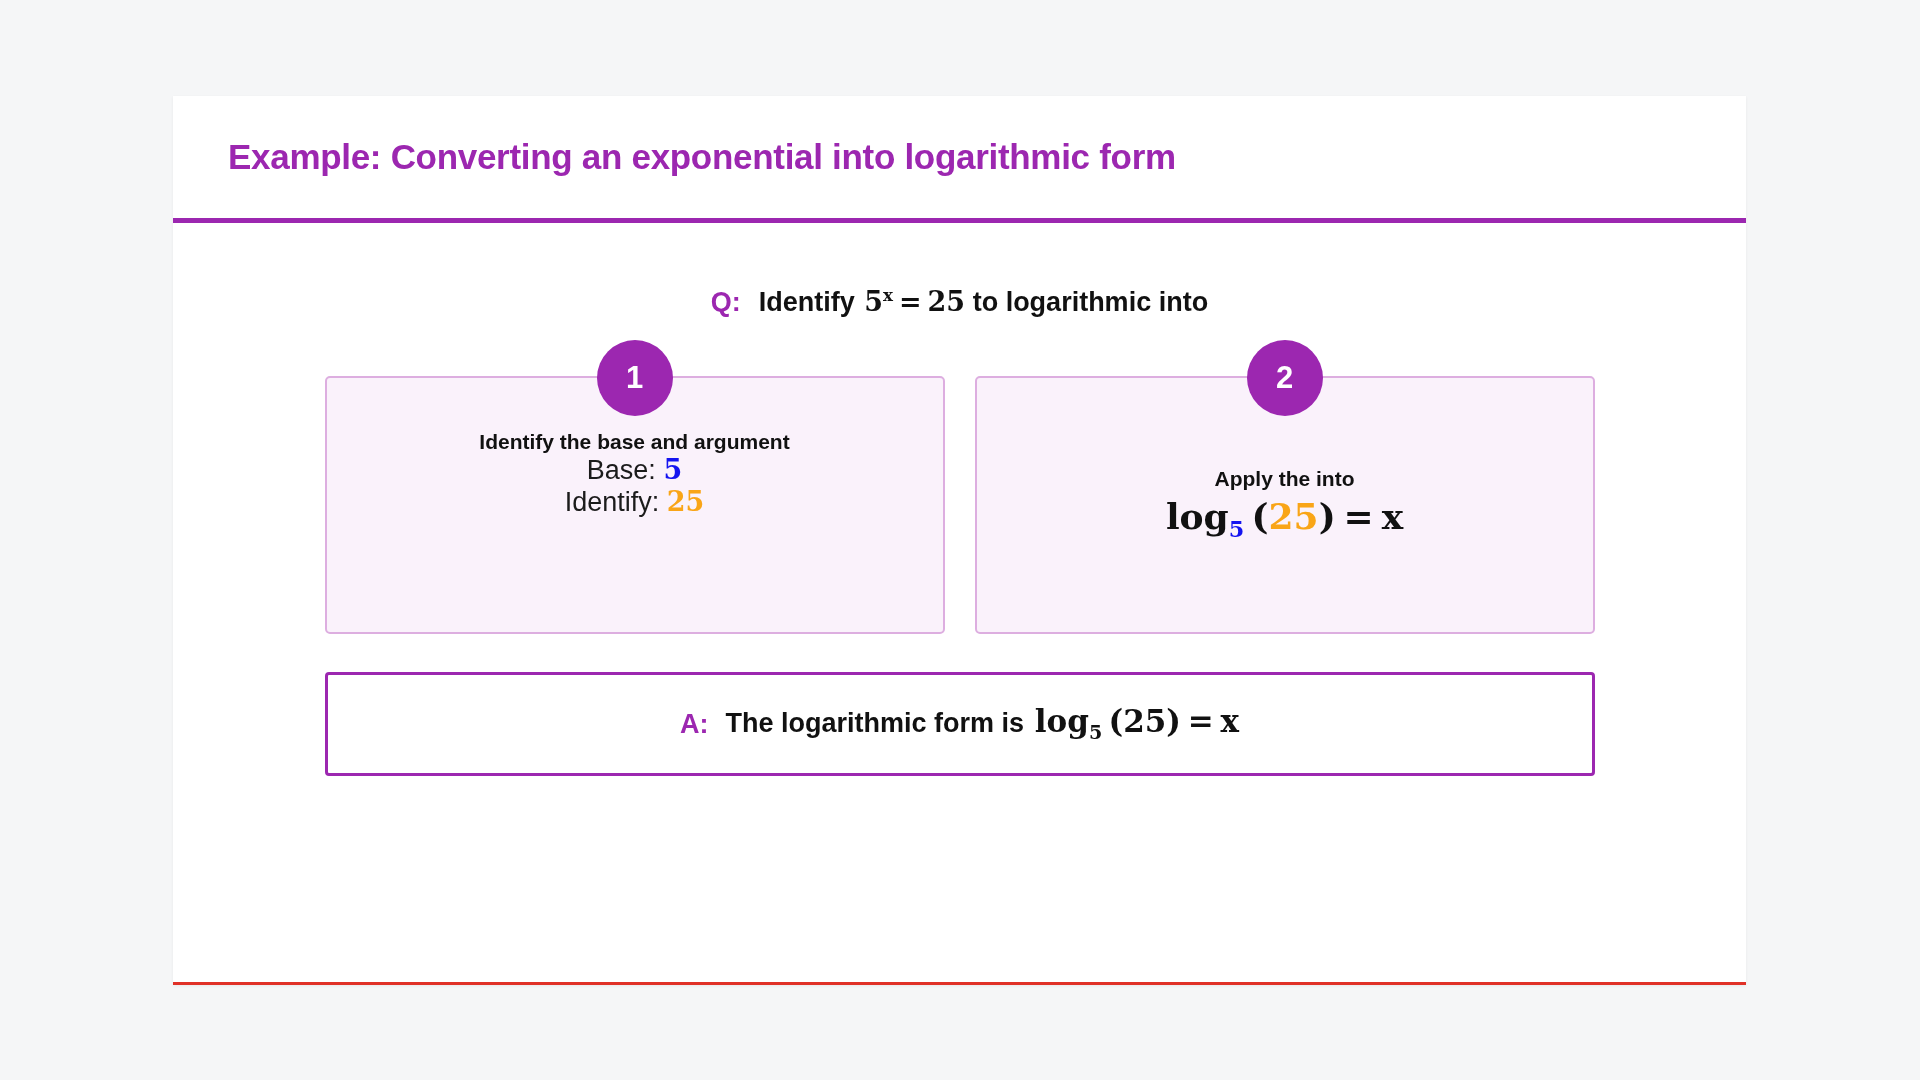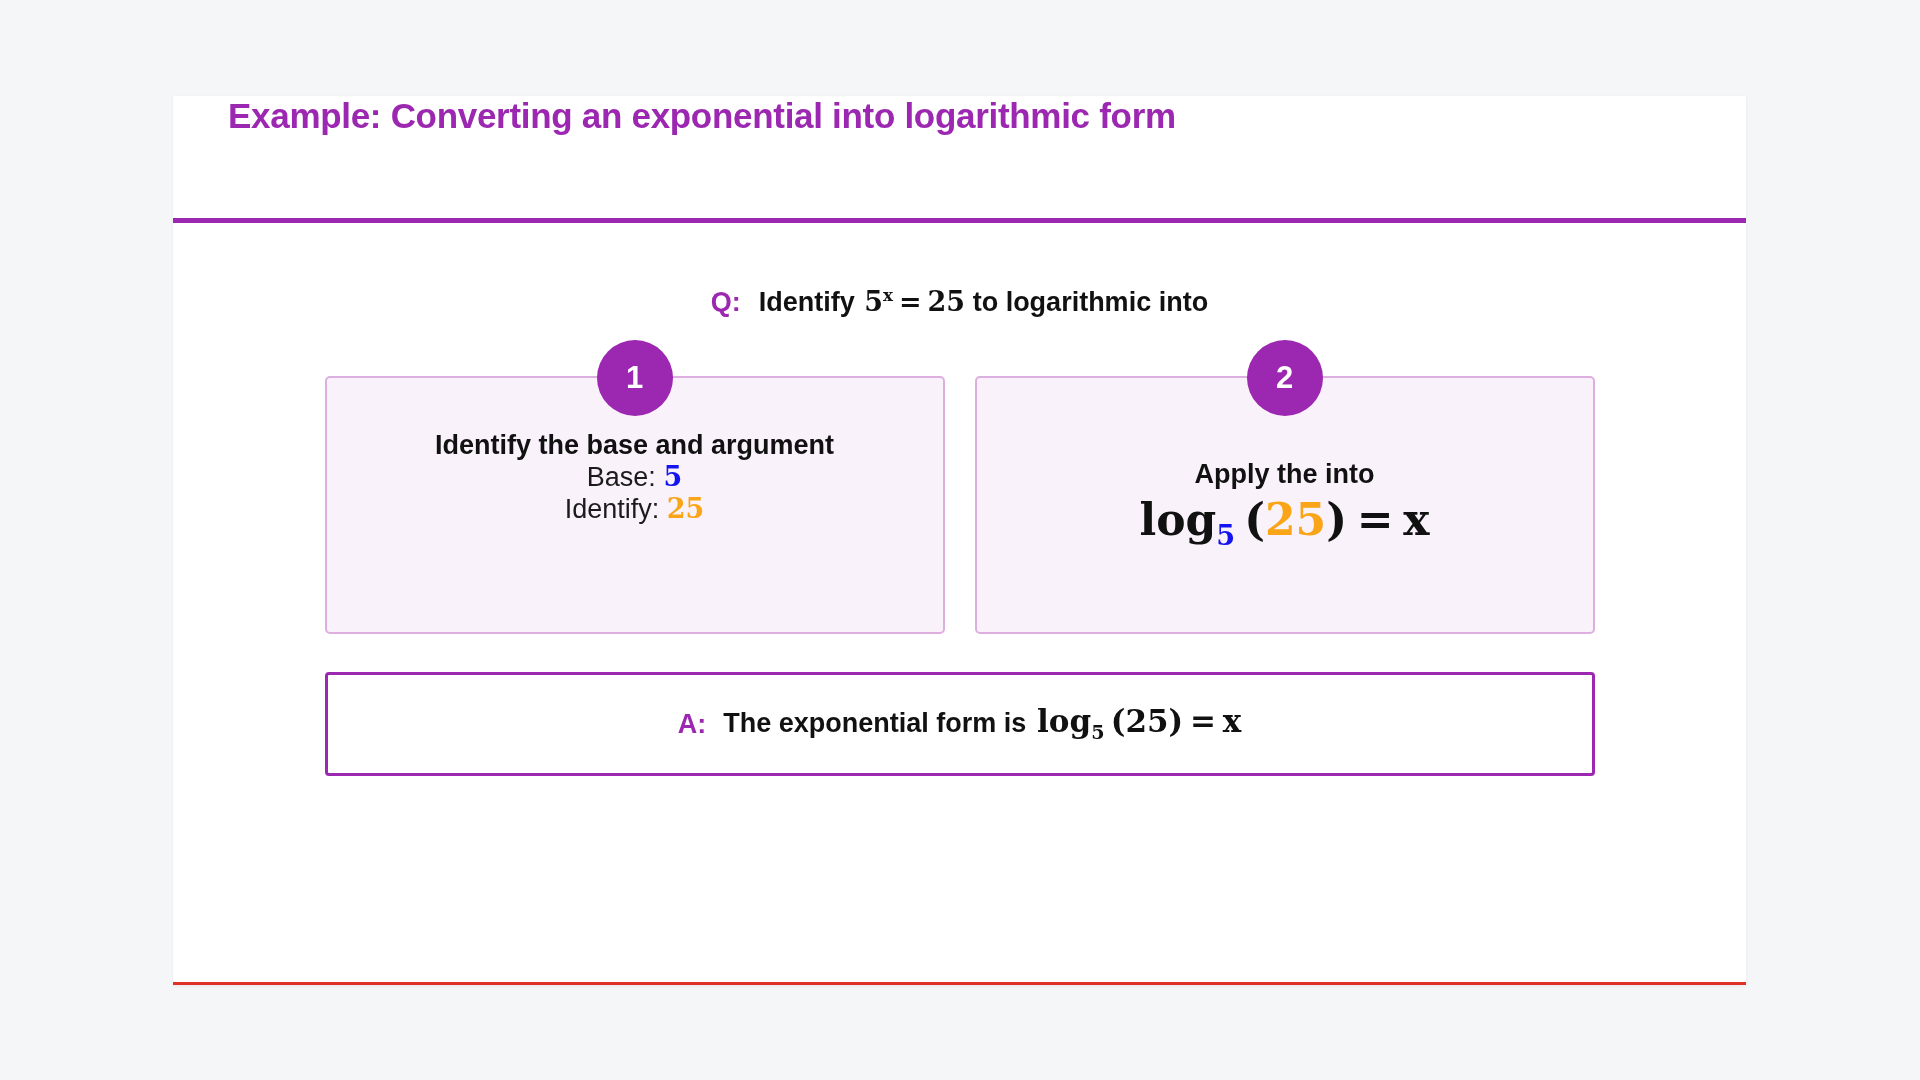--- a/index.html
+++ b/index.html
@@ -30,20 +30,21 @@
     height: 889px;
     background: #ffffff;
     border-bottom: 3px solid #e03127;
     box-sizing: border-box;
     box-shadow: 0 1px 3px rgba(0,0,0,0.06);
   }
 
   .panel-header {
     height: 122px;
     display: flex;
+    align-items: center;
     padding-left: 55px;
     box-sizing: border-box;
   }
 
   .panel-title {
     font-size: 35px;
     font-weight: 700;
     color: #9c27b0;
     letter-spacing: -0.3px;
     white-space: nowrap;
@@ -130,39 +131,39 @@
     color: #ffffff;
     font-size: 31px;
     font-weight: 700;
     display: flex;
     align-items: center;
     justify-content: center;
     box-sizing: border-box;
   }
 
   .step-heading {
-    font-size: 27px;
+    font-size: 21px;
     font-weight: 700;
     color: #111111;
     text-align: center;
     white-space: nowrap;
   }
 
   .step-line {
     font-size: 27px;
     color: #1b1b1b;
     text-align: right;
     white-space: nowrap;
   }
   .card-one .step-line:nth-of-type(1) { margin-top: 32px; }
   .card-one .step-line:nth-of-type(2) { margin-top: 33px; }
 
   .step-formula {
     margin-top: 4px;
-    font-size: 44px;
+    font-size: 36px;
   }
 
   
   .answer-bar {
     margin: 38px auto 0 auto;
     width: 1270px;
     height: 104px;
     background: #ffffff;
     border: 3px solid #9c27b0;
     border-radius: 4px;
@@ -214,18 +215,18 @@
             <span>2</span>
           </div>
           <div class="step-heading">Apply the into</div>
           <div class="math step-formula"><span>log</span><sub class="c-blue">5</sub> <span>(</span><span class="c-orange">25</span><span>)</span><span class="eq">=</span><span>x</span></div>
         </div>
 
       </div>
 
       <div class="answer-bar">
         <span class="qa-tag">A:</span>
-        <span class="answer-text"><span>The exponential form is</span><span class="math answer-math">&nbsp;<span>log</span><sub>5</sub> <span>(</span><span>25</span><span>)</span><span class="eq">=</span><span>x</span></span></span>
+        <span class="answer-text"><span>The logarithmic form is</span><span class="math answer-math">&nbsp;<span>log</span><sub>5</sub> <span>(</span><span>25</span><span>)</span><span class="eq">=</span><span>x</span></span></span>
       </div>
 
     </div>
   </div>
 </div>
 
 </body></html>

